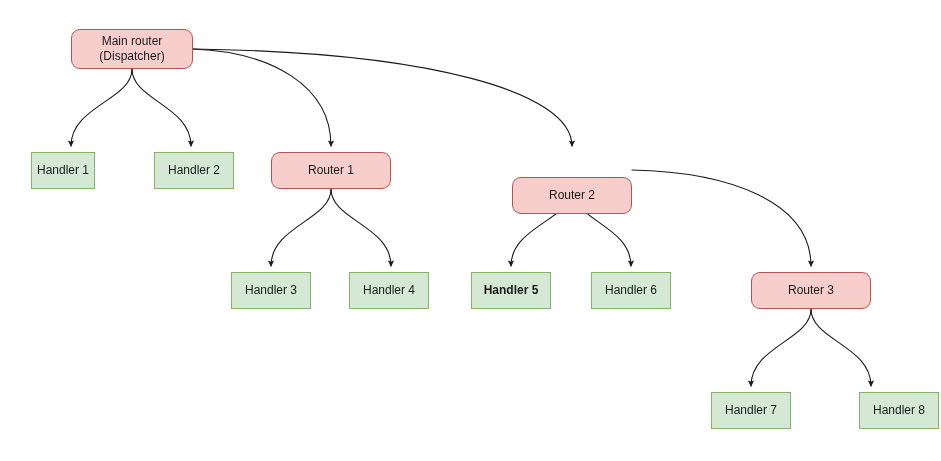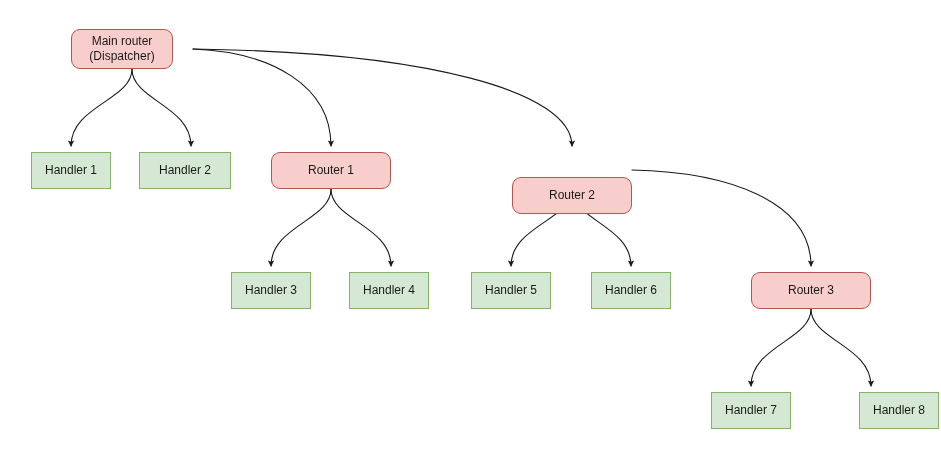--- a/index.html
+++ b/index.html
@@ -74,28 +74,28 @@
         <path d="M 331 189 C 331 220 391 226 391 266" stroke="#1a1a1a"></path>
         <path d="M 572 189 C 572 220 511 226 511 266" stroke="#1a1a1a"></path>
         <path d="M 572 189 C 572 220 631 226 631 266" stroke="#1a1a1a"></path>
         <path d="M 632 170 C 730 172 811 202 811 266" stroke="#1a1a1a"></path>
         <path d="M 811 309 C 811 340 751 346 751 386" stroke="#1a1a1a"></path>
         <path d="M 811 309 C 811 340 871 346 871 386" stroke="#1a1a1a"></path>
       </g>
   </svg>
 
   <div id="node-layer">
-      <div class="node node-router" style="left: 71px; top: 29px; width: 102px; height: 40px;"><span class="node-label">Main router
+      <div class="node node-router" style="left: 71px; top: 29px; width: 122px; height: 40px;"><span class="node-label">Main router
 (Dispatcher)</span></div>
-      <div class="node node-handler" style="left: 31px; top: 152px; width: 80px; height: 37px;"><span class="node-label">Handler 1</span></div>
-      <div class="node node-handler" style="left: 139px; top: 152px; width: 92px; height: 37px;"><span class="node-label">Handler 2</span></div>
+      <div class="node node-handler" style="left: 31px; top: 152px; width: 64px; height: 37px;"><span class="node-label">Handler 1</span></div>
+      <div class="node node-handler" style="left: 154px; top: 152px; width: 80px; height: 37px;"><span class="node-label">Handler 2</span></div>
       <div class="node node-router" style="left: 271px; top: 152px; width: 120px; height: 37px; align-items: center;"><span class="node-label">Router 1</span></div>
       <div class="node node-router" style="left: 512px; top: 152px; width: 120px; height: 37px; margin-top: 25px;"><span class="node-label">Router 2</span></div>
       <div class="node node-handler" style="left: 231px; top: 272px; width: 80px; height: 37px;"><span class="node-label">Handler 3</span></div>
       <div class="node node-handler" style="left: 349px; top: 272px; width: 80px; height: 37px;"><span class="node-label">Handler 4</span></div>
-      <div class="node node-handler" style="left: 471px; top: 272px; width: 80px; height: 37px;"><span class="node-label">Handler 5</span></div>
+      <div class="node node-handler" style="left: 471px; top: 272px; width: 80px; height: 37px; font-weight: bold;"><span class="node-label">Handler 5</span></div>
       <div class="node node-handler" style="left: 591px; top: 272px; width: 80px; height: 37px;"><span class="node-label">Handler 6</span></div>
       <div class="node node-router" style="left: 751px; top: 272px; width: 120px; height: 37px; justify-content: center;"><span class="node-label">Router 3</span></div>
       <div class="node node-handler" style="left: 711px; top: 392px; width: 80px; height: 37px;"><span class="node-label">Handler 7</span></div>
       <div class="node node-handler" style="left: 831px; top: 392px; width: 80px; height: 37px; margin-left: 28px;"><span class="node-label">Handler 8</span></div>
     </div>
 
 </div>
 
 </body></html>

